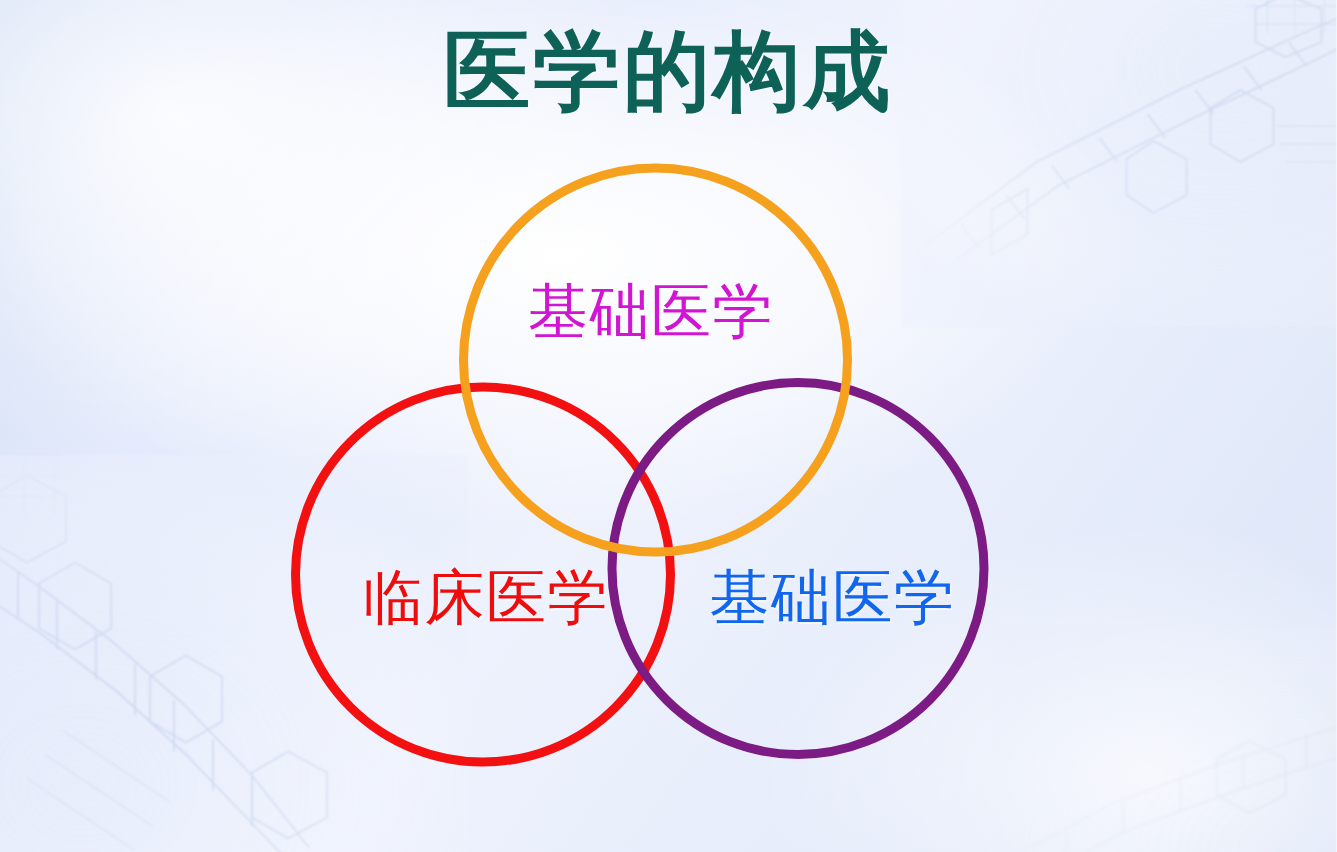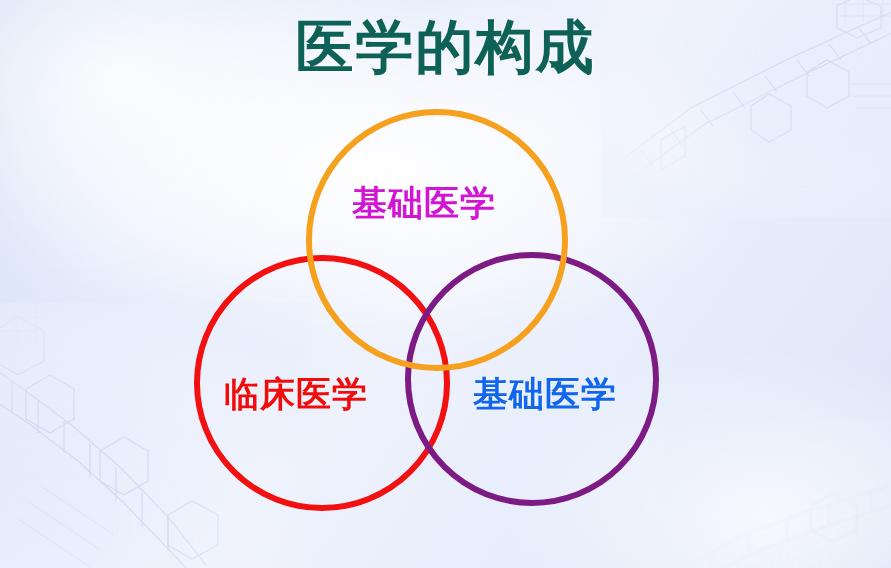--- a/index.html
+++ b/index.html
@@ -93,22 +93,22 @@
     position: absolute;
     left: 0;
     top: 0;
     width: 891px;
     height: 568px;
   }
   .venn svg { display: block; }
 
   .venn-label {
     position: absolute;
-    font-size: 35px;
-    font-weight: 700;
+    font-size: 40px;
+    font-weight: 400;
     letter-spacing: 1px;
     white-space: nowrap;
     text-shadow: 1px 1px 0 rgba(255,255,255,0.5);
   }
   .label-basic {
     left: 352px;
     top: 180px;
     color: #d215d2;
   }
   .label-clinical {
@@ -219,17 +219,17 @@
   <div class="venn">
     <svg width="891" height="568" viewBox="0 0 891 568" xmlns="http://www.w3.org/2000/svg">
       <circle id="c-clinical" fill="none" cx="322" cy="383" r="125" stroke="#f21010" stroke-width="6"></circle>
       <circle id="c-preventive" fill="none" cx="532" cy="379" r="124" stroke="#7d1b84" stroke-width="6"></circle>
       <circle id="c-basic" fill="none" cx="437" cy="240" r="128" stroke="#f5a11e" stroke-width="6"></circle>
     </svg>
   </div>
 
   <div class="venn-label label-basic" style="color: rgb(210, 21, 210);">基础医学</div>
 
-  <div class="venn-label label-clinical" style="color: rgb(239, 12, 12);">临床医学</div>
+  <div class="venn-label label-clinical" style="color: rgb(239, 12, 12); margin-left: 18px;">临床医学</div>
 
   <div class="venn-label label-preventive" style="color: rgb(17, 102, 238);">基础医学</div>
 
 </div>
 
 </body></html>

